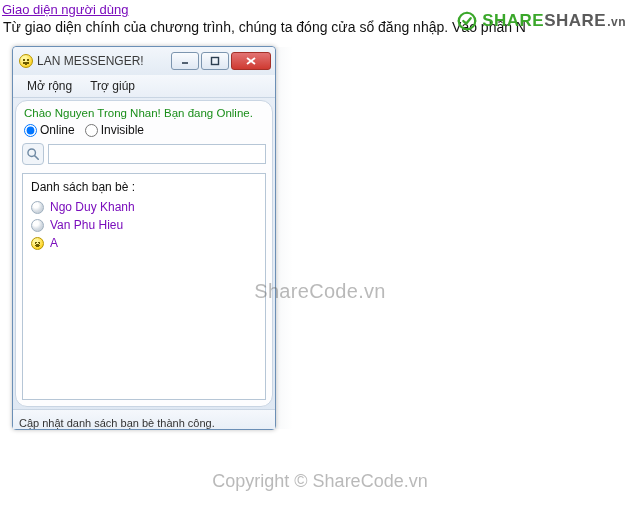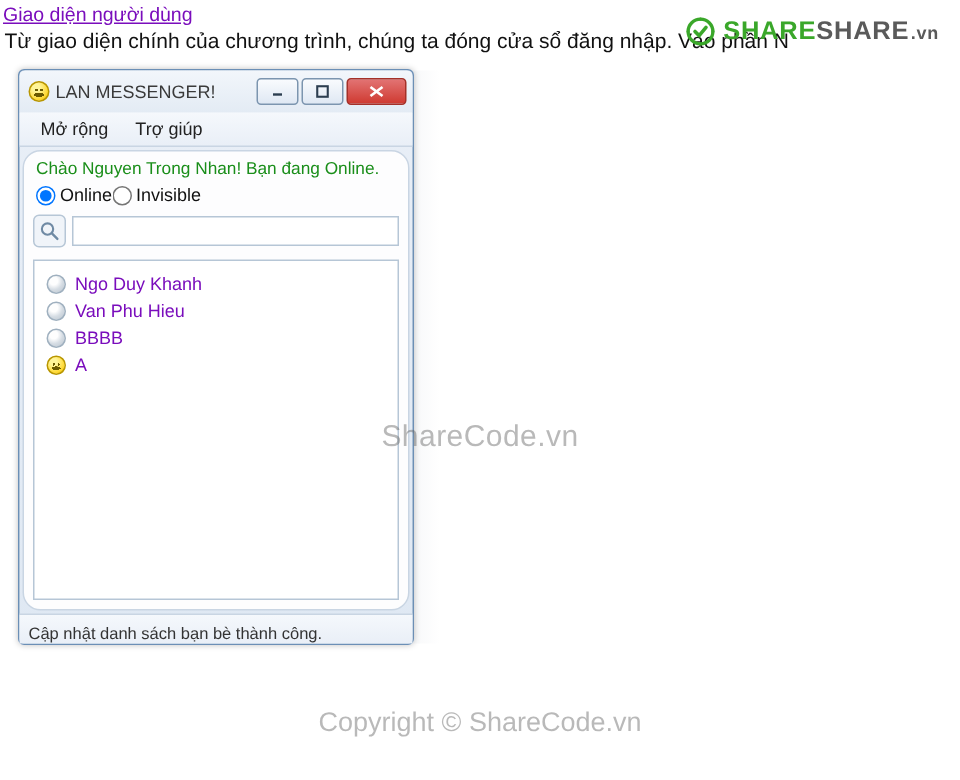--- a/index.html
+++ b/index.html
@@ -118,21 +118,21 @@
     overflow: hidden;
   }
 
   .greeting {
     color: #1a8e1a;
     font-size: 11.5px;
     padding: 6px 8px 4px 8px;
   }
 
   .status-row {
-    display:flex; align-items:center; 
+    display:flex; align-items:center; gap:10px;
     padding: 0 8px 6px 8px;
     font-size: 12px;
   }
   .status-row label {
     display:flex; align-items:center; gap:3px; color:#111;
   }
   .status-row input[type=radio]{ margin:0; }
 
   .search-row {
     display:flex; align-items:center; gap:4px;
@@ -309,34 +309,31 @@
         <svg width="14" height="14" viewBox="0 0 16 16">
             <circle cx="6.5" cy="6.5" r="4.3" fill="none" stroke="#6f8aa4" stroke-width="1.6"></circle>
             <line x1="10" y1="10" x2="14" y2="14" stroke="#6f8aa4" stroke-width="1.8" stroke-linecap="round"></line>
           </svg>
       </span>
       <input type="text" value="" style="">
     </div>
 
     <div class="bl-wrap">
       <div class="buddylist">
+        <div class="bl-header">Danh sách bạn bè :</div>
         <div id="buddies">
             <div class="buddy">
               <span class="dot offline"></span>
               <span class="name">Ngo Duy Khanh</span>
             </div>
             <div class="buddy">
               <span class="dot offline"></span>
               <span class="name">Van Phu Hieu</span>
             </div>
             <div class="buddy">
-              <span class="dot offline"></span>
-              <span class="name">BBBB</span>
-            </div>
-            <div class="buddy">
               <span class="dot online"></span>
               <span class="name">A</span>
             </div>
           </div>
       </div>
     </div>
   </div>
 
   <div class="statusbar">Cập nhật danh sách bạn bè thành công.</div>
 </div>

